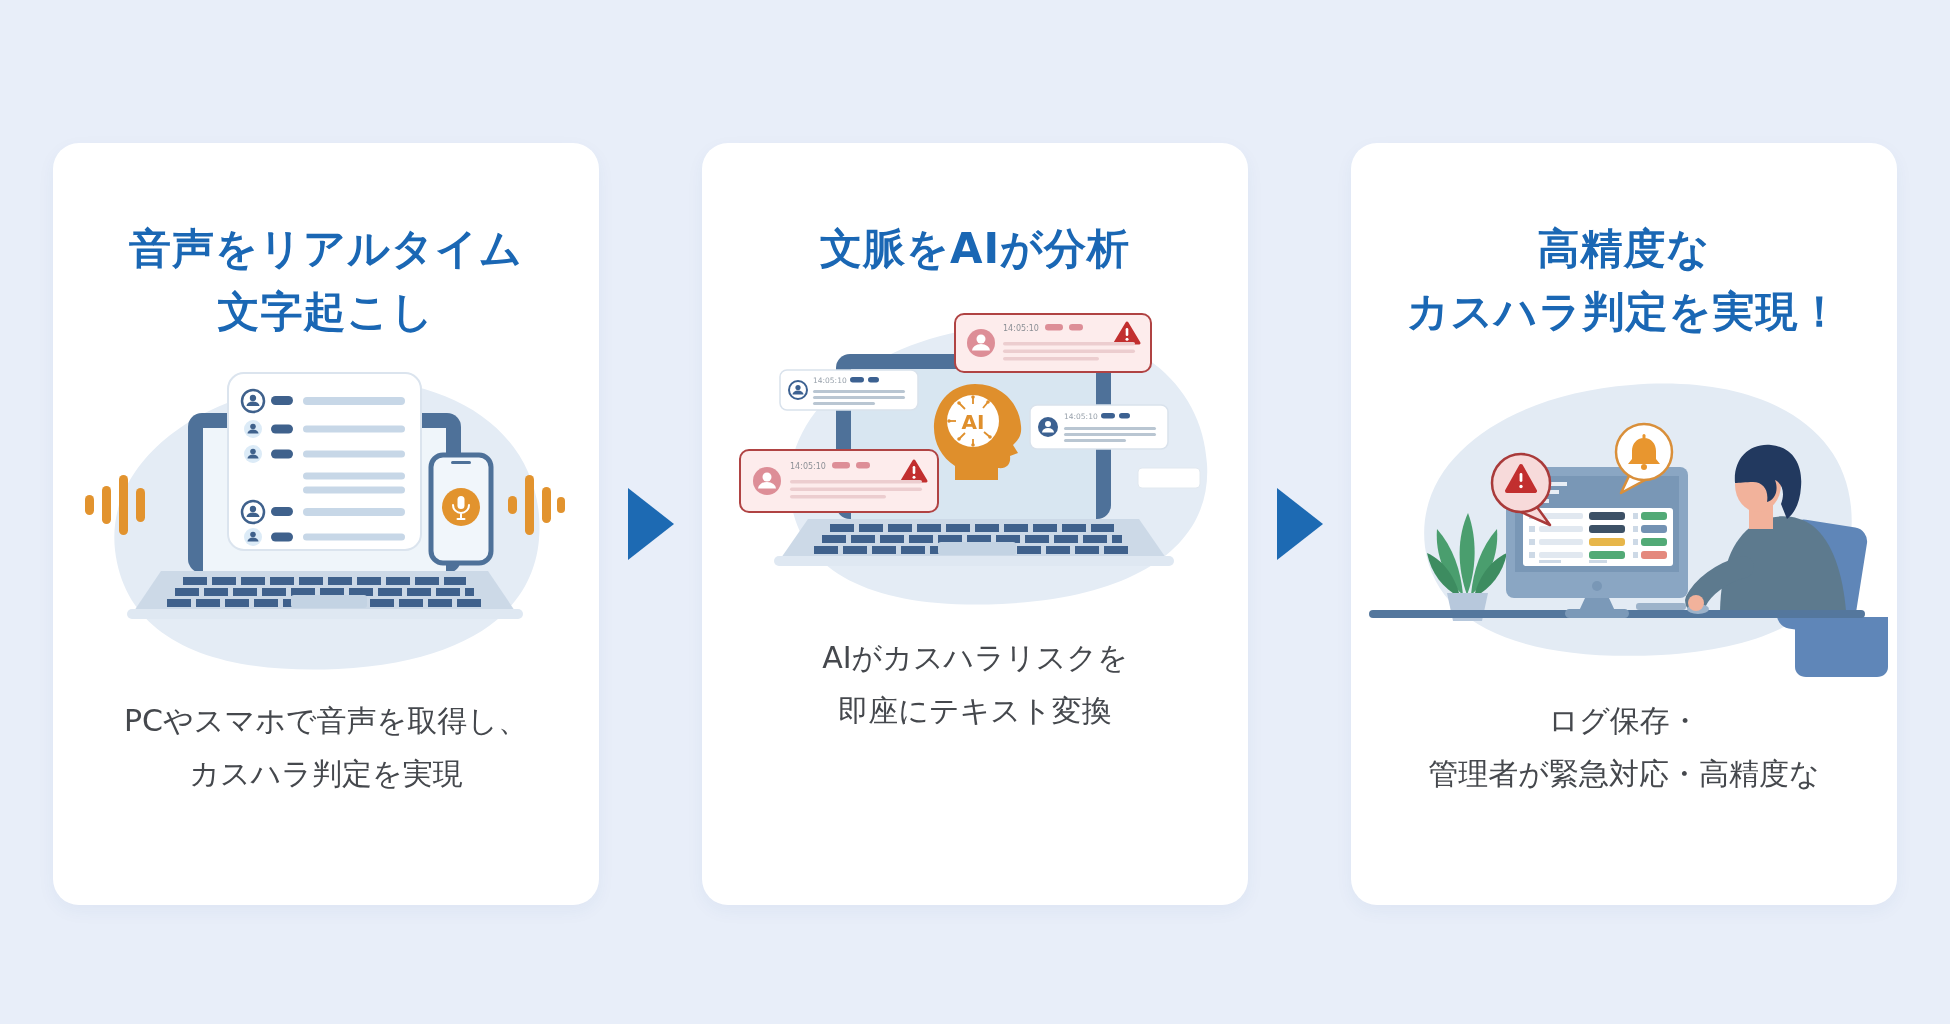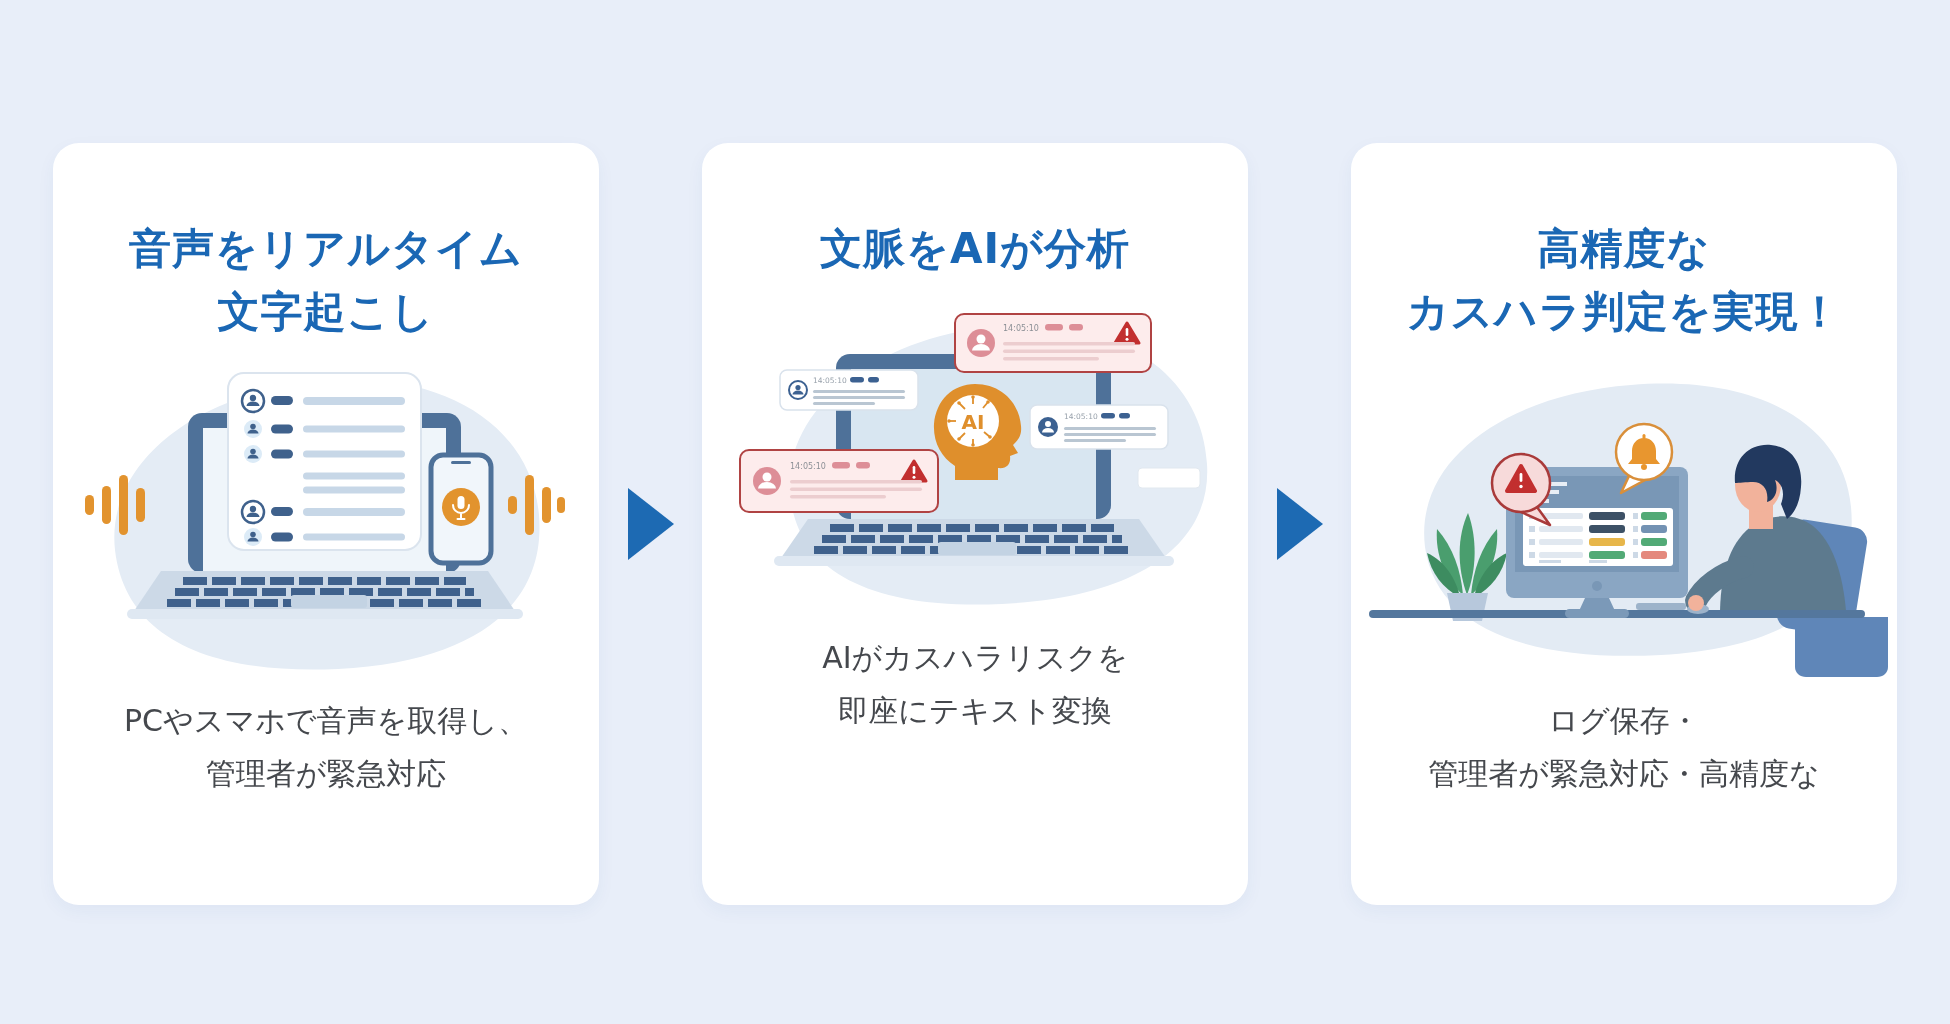--- a/index.html
+++ b/index.html
@@ -143,21 +143,21 @@
         <g fill="#e2932e">
           <rect x="455" y="141" width="9" height="18" rx="4.5"></rect>
           <rect x="472" y="120" width="9" height="60" rx="4.5"></rect>
           <rect x="489" y="132" width="9" height="36" rx="4.5"></rect>
           <rect x="504" y="142" width="8" height="16" rx="4"></rect>
         </g>
       </svg>
     </div>
     <p class="desc">
       <span>PCやスマホで音声を取得し、</span>
-      <span>管理者が緊急対応</span>
+      <span>カスハラ判定を実現</span>
     </p>
   </section>
 
   <div class="arrow-slot">
     <div class="arrow"></div>
   </div>
 
   <section class="card">
     <h2 class="title">
       <span>文脈をAIが分析</span>

